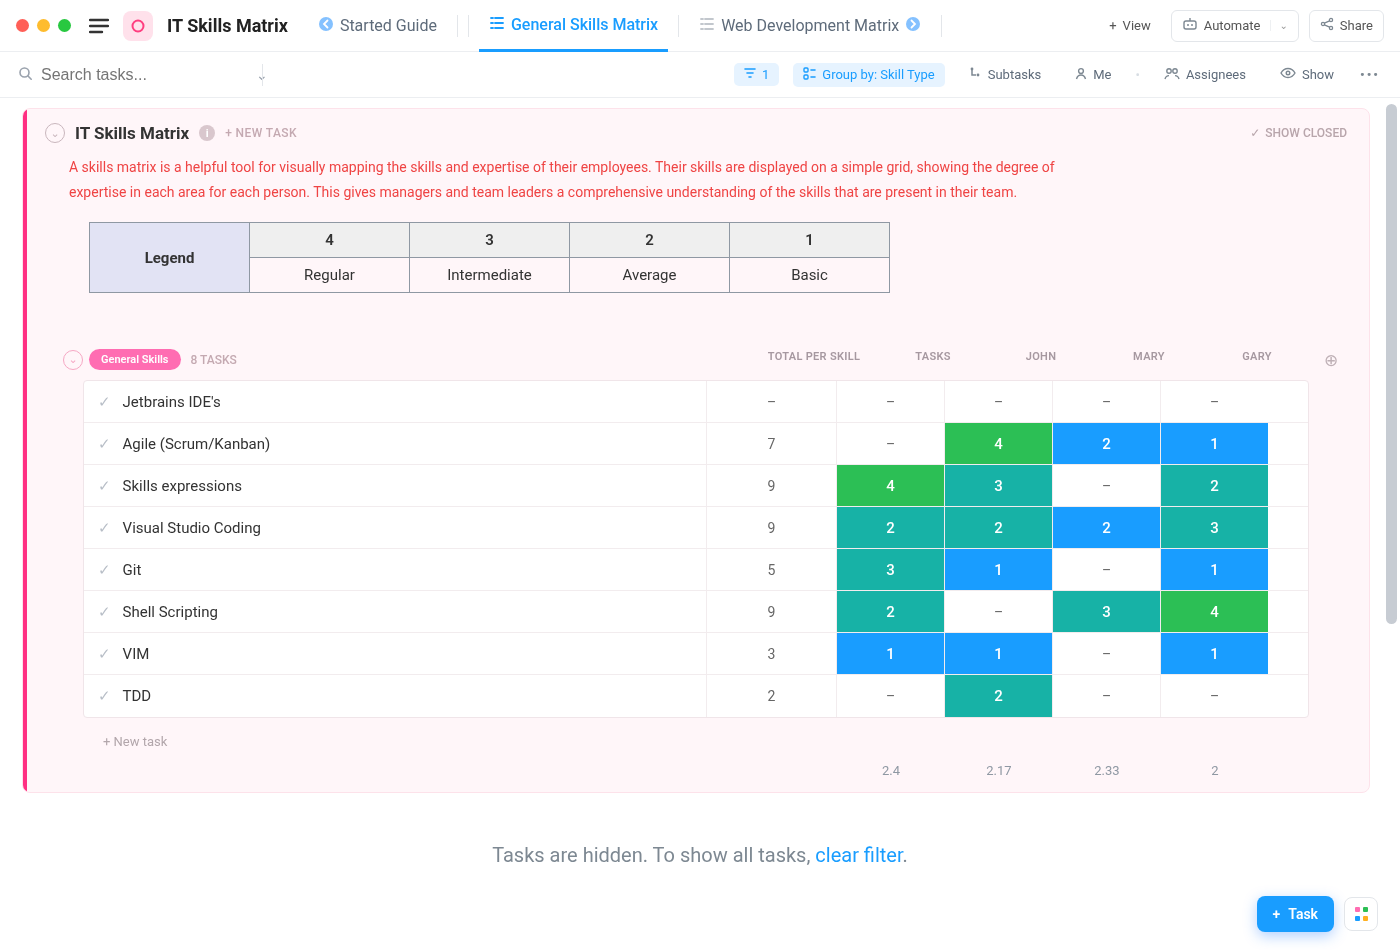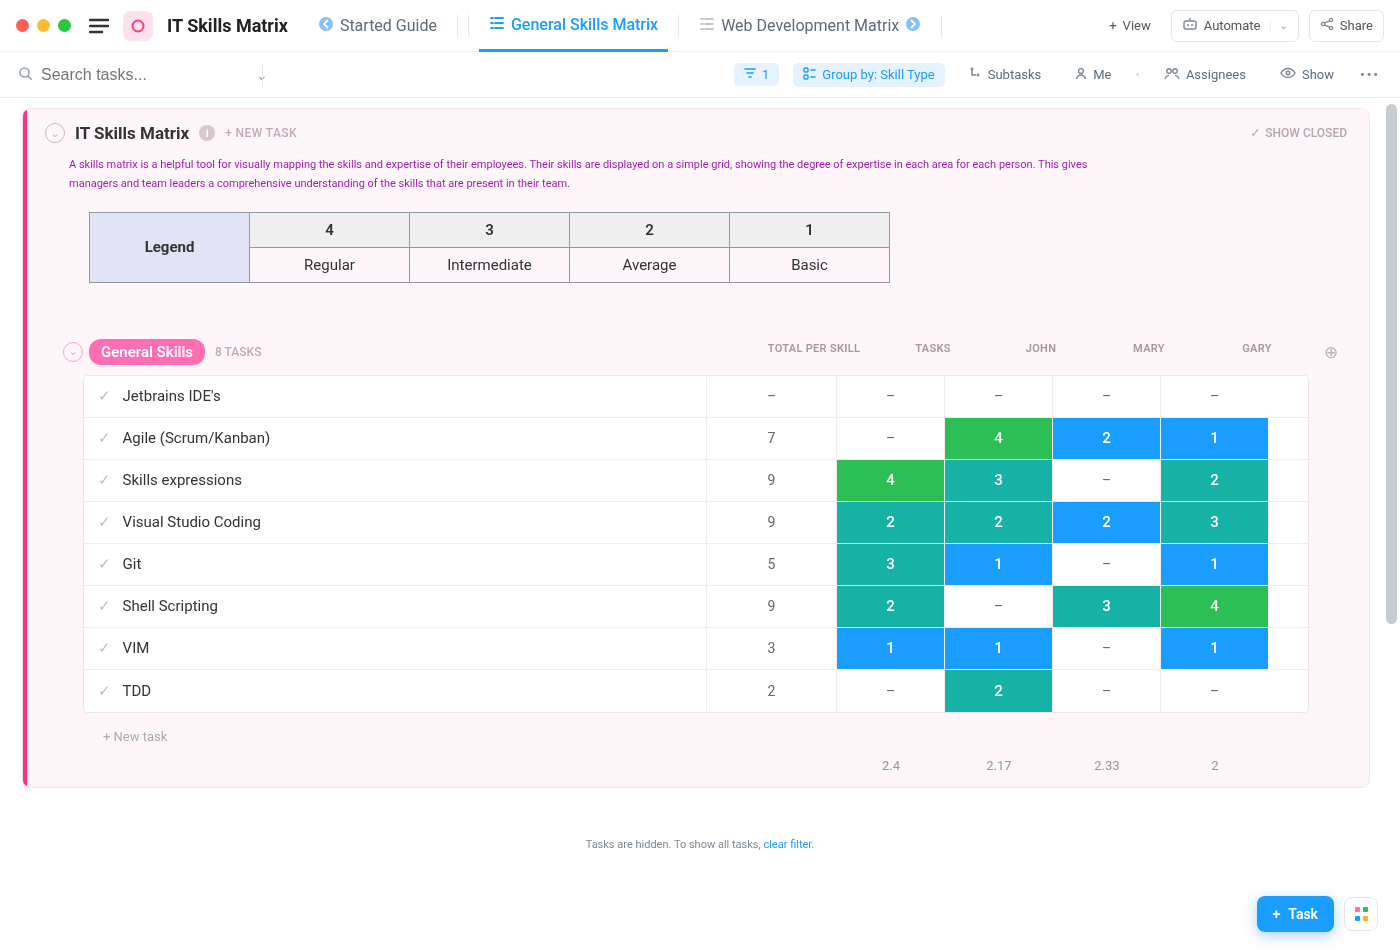--- a/index.html
+++ b/index.html
@@ -81,33 +81,33 @@
   }
   .chev-circle{
     width:20px;height:20px;border-radius:50%;border:1.5px solid #c9b6bd;
     display:flex;align-items:center;justify-content:center;color:#c9b6bd;font-size:11px;
     position:absolute;left:22px;
   }
   .sheet-title{font-size:17px;font-weight:700;color:#333;margin-left:22px;}
   .info-dot{width:16px;height:16px;border-radius:50%;background:#d9c7cd;color:#fff;display:flex;align-items:center;justify-content:center;font-size:11px;font-weight:700}
   .newtask-link{color:#c4a9b1;font-size:12px;letter-spacing:.4px;font-weight:500}
   .showclosed{margin-left:auto;color:#b8a5ab;font-size:12px;display:flex;align-items:center;gap:5px;font-weight:500}
-  .sheet-desc{padding:6px 30px 18px 46px;color:#a21caf;font-size:11px;line-height:1.75;max-width:1120px}
+  .sheet-desc{padding:6px 30px 18px 46px;color:#ef4444;font-size:14px;line-height:1.75;max-width:1120px}
   
   .legend-wrap{padding:0 0 50px 66px}
   .legend{border-collapse:collapse;}
   .legend td{
     border:1px solid #8f98a3;padding:8px 18px;text-align:center;width:160px;font-size:15px;color:#333;
   }
   .legend .hdr{background:#e2e3f4;font-weight:700}
   .legend .sub{background:#efefef;font-weight:600}
   
   .group-row{display:flex;align-items:center;gap:10px;padding:6px 18px 6px 36px;position:relative}
   .group-row .chev-circle{border-color:#f6a8c4;color:#f6a8c4;left:40px}
-  .pill{background:#ff6db2;color:#fff;font-size:15px;font-weight:600;padding:4px 12px;border-radius:12px;margin-left:30px}
+  .pill{background:#ff6db2;color:#fff;font-size:11px;font-weight:600;padding:4px 12px;border-radius:12px;margin-left:30px}
   .taskcount{color:#c4a9b1;font-size:12px;font-weight:500}
   .colheads{margin-left:auto;display:flex;gap:0}
   .colh{width:108px;text-align:center;color:#a698a0;font-size:11px;font-weight:600;letter-spacing:.3px}
   .colh.wide{width:130px}
   .addcol{width:40px;text-align:center;color:#bfb0b6;font-size:17px}
   
   .tasktable{background:#fff;border:1px solid #f0e5e9;border-radius:4px;margin:4px 60px 6px 60px;overflow:hidden}
   .trow{display:flex;align-items:stretch;min-height:42px;border-bottom:1px solid #f2ecee}
   .trow:last-child{border-bottom:none}
   .tname{display:flex;align-items:center;gap:12px;padding:0 14px;flex:1;font-size:15px;color:#333}
@@ -116,21 +116,21 @@
   .tcell.wide{width:130px}
   .tcell.sep{border-left:1px solid #f2ecee}
   .badge{width:100%;height:100%;display:flex;align-items:center;justify-content:center;color:#fff;font-weight:500;font-size:15px}
   .c-green{background:#2cbf55}
   .c-teal{background:#17b2a6}
   .c-blue{background:#199dff}
   .newtask-row{padding:10px 80px;color:#b2a6ab;font-size:13px}
   .avgrow{display:flex;padding:4px 60px 14px 60px}
   .avgrow .spacer{flex:1}
   .avgrow .av{width:108px;text-align:center;color:#8f98a3;font-size:13px}
-  .hidden-note{text-align:center;color:#7d8892;font-size:11px;padding:50px 0 40px}
+  .hidden-note{text-align:center;color:#7d8892;font-size:20px;padding:50px 0 40px}
   .hidden-note a{color:#199dff;text-decoration:none}
   
   .fab-row{position:absolute;right:22px;bottom:18px;display:flex;gap:10px;align-items:center}
   .fab{
     background:#199dff;color:#fff;border-radius:8px;padding:10px 16px;font-size:14px;font-weight:600;
     display:flex;align-items:center;gap:8px;box-shadow:0 4px 14px rgba(32,120,255,.35);cursor:pointer;
   }
   .appsq{width:34px;height:34px;border:1px solid #e3e6ea;border-radius:8px;display:flex;align-items:center;justify-content:center;background:#fff}
   .appsq .d{width:5px;height:5px;border-radius:1px;margin:1px}
 </style>

